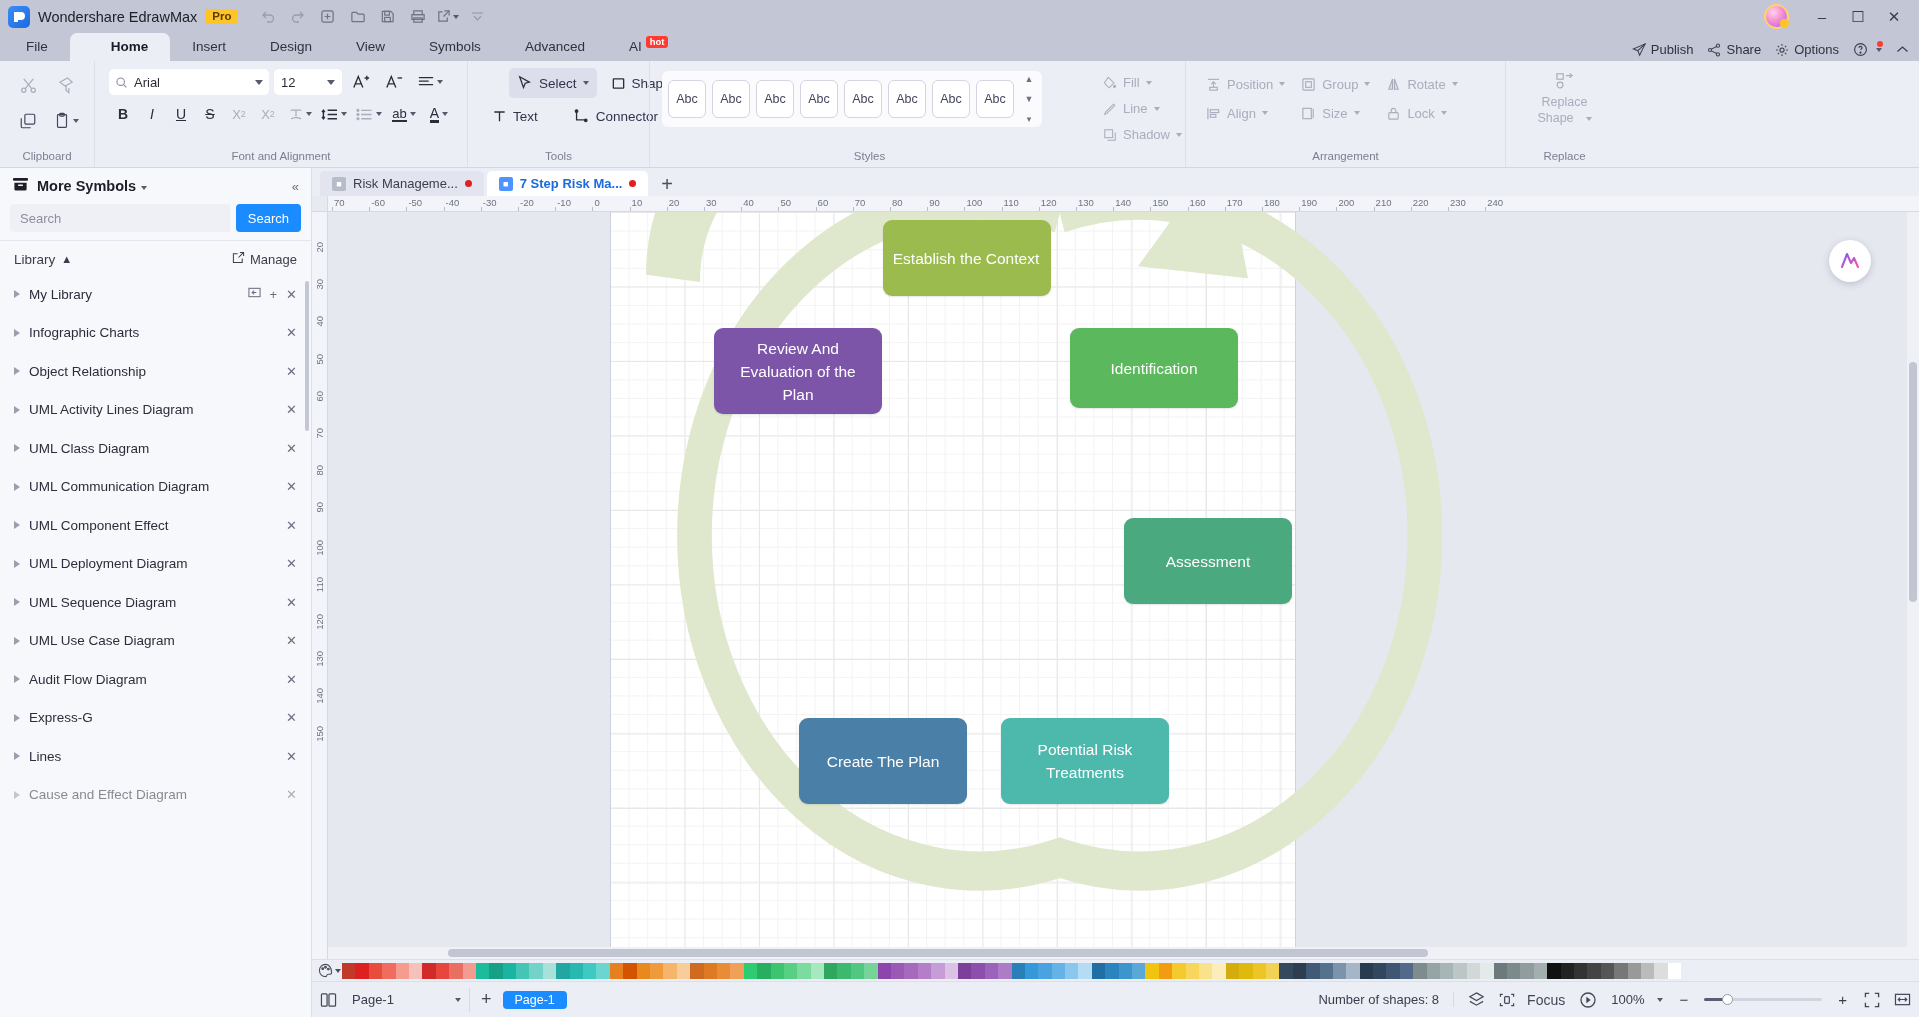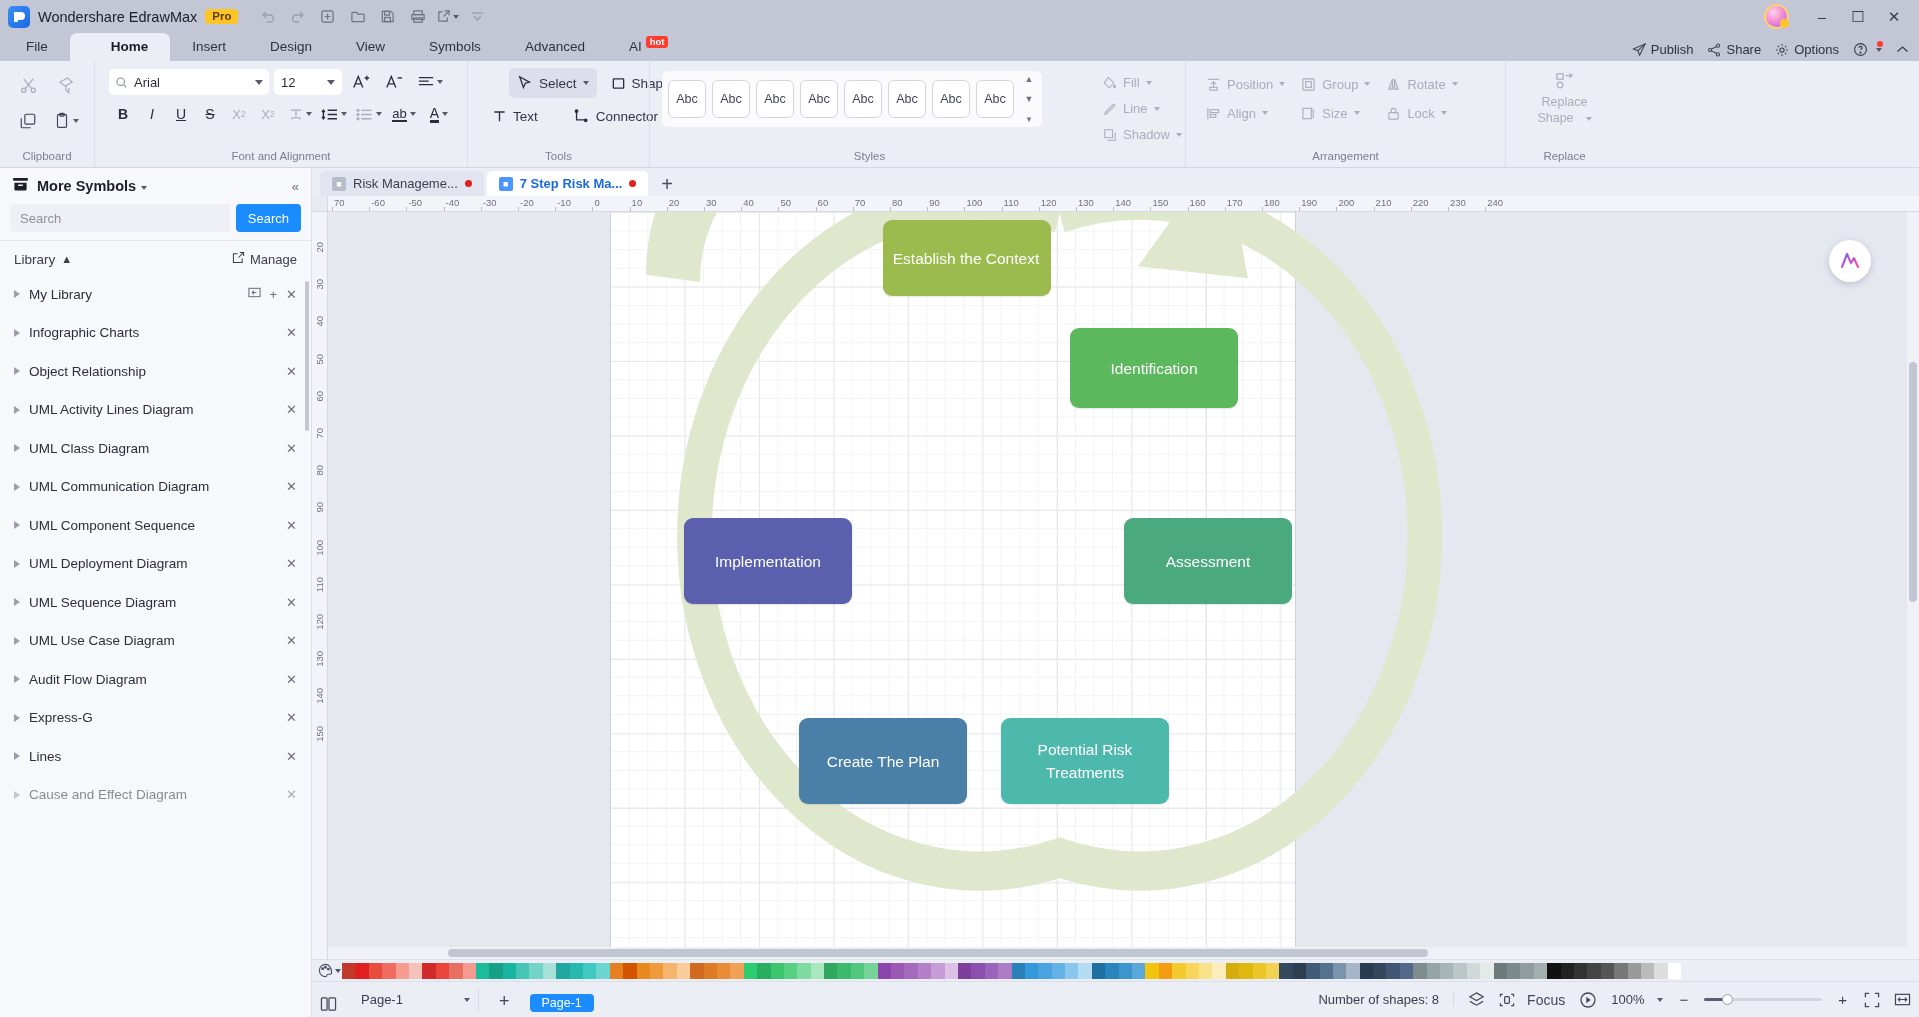--- a/index.html
+++ b/index.html
@@ -221,21 +221,21 @@
   
   .palette{height:22px;display:flex;align-items:center;background:#eceef5;
     border-top:1px solid #dcdfe9;flex:0 0 22px;padding-left:4px;}
   .pal-icon{width:26px;display:flex;align-items:center;justify-content:center;color:#4c5162;font-size:13px;}
   .swatches{display:flex;flex:1;height:16px;overflow:hidden;}
   .swatches i{display:block;height:16px;width:13.4px;flex:0 0 13.4px;}
 
   
   .statusbar{height:36px;background:#eceef5;display:flex;align-items:center;
     border-top:1px solid #dcdfe9;flex:0 0 36px;padding:0 8px;font-size:13px;color:#3a3d4c;}
-  .sb-left{display:flex;align-items:flex-end;gap:20px;}
+  .sb-left{display:flex;align-items:center;gap:11px;}
   .page-select{display:flex;align-items:center;gap:6px;min-width:118px;
     border-right:1px solid #d7dae5;height:24px;padding-right:8px;}
   .page-tag{background:#1a8cff;color:#fff;border-radius:4px;padding:2px 12px;font-size:12.5px;}
   .sb-right{margin-left:auto;display:flex;align-items:center;gap:14px;}
   .shapecount{border-right:1px solid #d7dae5;padding-right:14px;}
   .zoomslider{display:flex;align-items:center;gap:13px;}
   .zline{width:118px;height:3px;background:#d2d5e0;border-radius:2px;position:relative;}
   .zknob{position:absolute;left:18px;top:-4px;width:11px;height:11px;border-radius:50%;
     background:#fff;border:1.5px solid #9499aa;}
   .zfill{position:absolute;left:0;top:0;height:3px;width:22px;background:#595e70;border-radius:2px;}
@@ -754,21 +754,21 @@
         </div>
         <div class="lib-item">
           <span class="tri"></span>
           <span>UML Communication Diagram</span>
           <span class="li-actions">
               <span>✕</span>
             </span>
         </div>
         <div class="lib-item">
           <span class="tri"></span>
-          <span>UML Component Sequence</span>
+          <span>UML Component Effect</span>
           <span class="li-actions">
               <span>✕</span>
             </span>
         </div>
         <div class="lib-item">
           <span class="tri"></span>
           <span>UML Deployment Diagram</span>
           <span class="li-actions">
               <span>✕</span>
             </span>
@@ -941,22 +941,22 @@
             </div>
             <div class="node" style="left:796px;top:306px;width:168px;height:86px;background:#4aa97e;">
               <span>Assessment</span>
             </div>
             <div class="node" style="left:673px;top:506px;width:168px;height:86px;background:#4db8ac;">
               <span>Potential Risk Treatments</span>
             </div>
             <div class="node" style="left:471px;top:506px;width:168px;height:86px;background:#4a7fa8;">
               <span>Create The Plan</span>
             </div>
-            <div class="node" style="left:356px;top:306px;width:168px;height:86px;background:#5a5fae;">
-              <span>Implementation</span>
+            <div class="node" style="left:386px;top:116px;width:168px;height:86px;background:#7c55a8;">
+              <span>Review And Evaluation of the Plan</span>
             </div>
           </div>
 
           <div class="ai-fab">
             <svg width="24" height="24" viewBox="0 0 24 24" fill="none">
               <defs>
                   <linearGradient id="aig" x1="0" y1="0" x2="1" y2="1">
                 <stop offset="0" stop-color="#7a5cff"></stop>
                     <stop offset="1" stop-color="#ff4fa3"></stop>
               </linearGradient>

